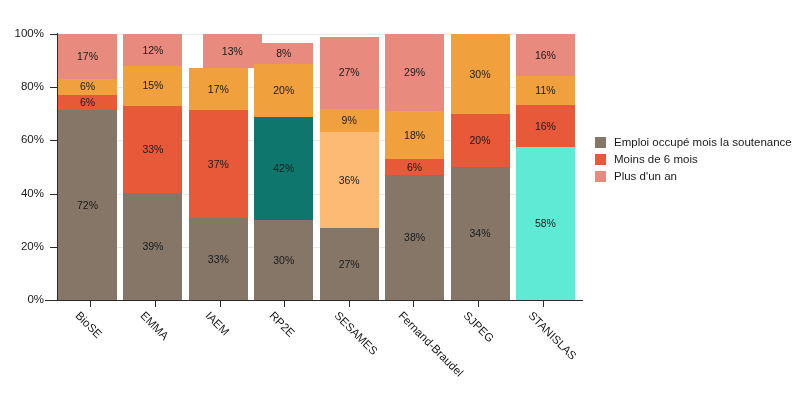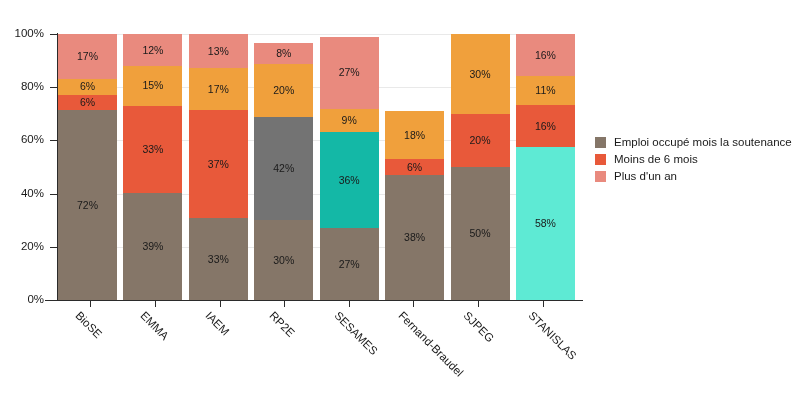--- a/index.html
+++ b/index.html
@@ -195,66 +195,69 @@
         <div class="bar-column" title="IAEM">
           <div class="bar-segment" title="IAEM — Emploi occupé avant la soutenance: 33%" style="background: rgb(133, 118, 104); height: 87.78px;">
             <span class="segment-label">33%</span>
           </div>
           <div class="bar-segment" title="IAEM — Moins de 6 mois: 37%" style="background: rgb(232, 89, 58); height: 115px;">
             <span class="segment-label">37%</span>
           </div>
           <div class="bar-segment" title="IAEM — De 6 mois à un an: 17%" style="background: rgb(240, 160, 60); height: 45.22px;">
             <span class="segment-label">17%</span>
           </div>
-          <div class="bar-segment" title="IAEM — Plus d'un an: 13%" style="background: rgb(233, 138, 126); height: 36px;">
+          <div class="bar-segment" title="IAEM — Plus d'un an: 13%" style="background: rgb(233, 138, 126); height: 36px; margin-left: 14px;">
             <span class="segment-label">13%</span>
           </div>
         </div>
         <div class="bar-column" title="RP2E">
           <div class="bar-segment" title="RP2E — Emploi occupé avant la soutenance: 30%" style="background: rgb(133, 118, 104); height: 79.8px;">
             <span class="segment-label">30%</span>
           </div>
-          <div class="bar-segment" title="RP2E — Moins de 6 mois: 42%" style="background: #737373; height: 103px;">
+          <div class="bar-segment" title="RP2E — Moins de 6 mois: 42%" style="background: #0f766e; height: 103px;">
             <span class="segment-label">42%</span>
           </div>
           <div class="bar-segment" title="RP2E — De 6 mois à un an: 20%" style="background: rgb(240, 160, 60); height: 53.2px;">
             <span class="segment-label">20%</span>
           </div>
           <div class="bar-segment" title="RP2E — Plus d'un an: 8%" style="background: rgb(233, 138, 126); height: 21.28px;">
             <span class="segment-label">8%</span>
           </div>
         </div>
         <div class="bar-column" title="SESAMES">
           <div class="bar-segment" title="SESAMES — Emploi occupé avant la soutenance: 27%" style="background: rgb(133, 118, 104); height: 71.82px;">
             <span class="segment-label">27%</span>
           </div>
-          <div class="bar-segment" title="SESAMES — Moins de 6 mois: 36%" style="background: #14b8a6; height: 95.76px;">
+          <div class="bar-segment" title="SESAMES — Moins de 6 mois: 36%" style="background: #fdba74; height: 95.76px;">
             <span class="segment-label">36%</span>
           </div>
           <div class="bar-segment" title="SESAMES — De 6 mois à un an: 9%" style="background: rgb(240, 160, 60); height: 23.94px;">
             <span class="segment-label">9%</span>
           </div>
           <div class="bar-segment" title="SESAMES — Plus d'un an: 27%" style="background: rgb(233, 138, 126); height: 71.82px;">
             <span class="segment-label">27%</span>
           </div>
         </div>
         <div class="bar-column" title="Fernand-Braudel">
           <div class="bar-segment" title="Fernand-Braudel — Emploi occupé avant la soutenance: 47%" style="background: rgb(133, 118, 104); height: 125.02px;">
             <span class="segment-label">38%</span>
           </div>
           <div class="bar-segment" title="Fernand-Braudel — Moins de 6 mois: 6%" style="background: rgb(232, 89, 58); height: 15.96px;">
             <span class="segment-label">6%</span>
           </div>
           <div class="bar-segment" title="Fernand-Braudel — De 6 mois à un an: 18%" style="background: rgb(240, 160, 60); height: 47.88px;">
             <span class="segment-label">18%</span>
           </div>
+          <div class="bar-segment" title="Fernand-Braudel — Plus d'un an: 29%" style="background: rgb(233, 138, 126); height: 77.14px;">
+            <span class="segment-label">29%</span>
+          </div>
         </div>
         <div class="bar-column" title="SJPEG">
           <div class="bar-segment" title="SJPEG — Emploi occupé avant la soutenance: 50%" style="background: rgb(133, 118, 104); height: 133px;">
-            <span class="segment-label">50%</span>
+            <span class="segment-label">34%</span>
           </div>
           <div class="bar-segment" title="SJPEG — Moins de 6 mois: 20%" style="background: rgb(232, 89, 58); height: 53.2px;">
             <span class="segment-label">20%</span>
           </div>
           <div class="bar-segment" title="SJPEG — De 6 mois à un an: 30%" style="background: rgb(240, 160, 60); height: 79.8px;">
             <span class="segment-label">30%</span>
           </div>
         </div>
         <div class="bar-column" title="STANISLAS">
           <div class="bar-segment" title="STANISLAS — Emploi occupé avant la soutenance: 58%" style="background: #5eead4; height: 154.28px;">

